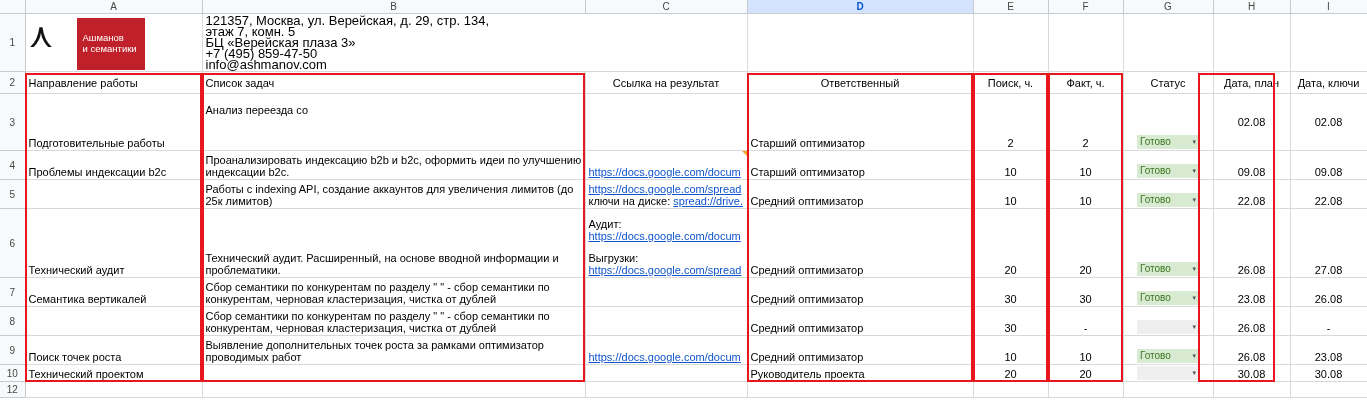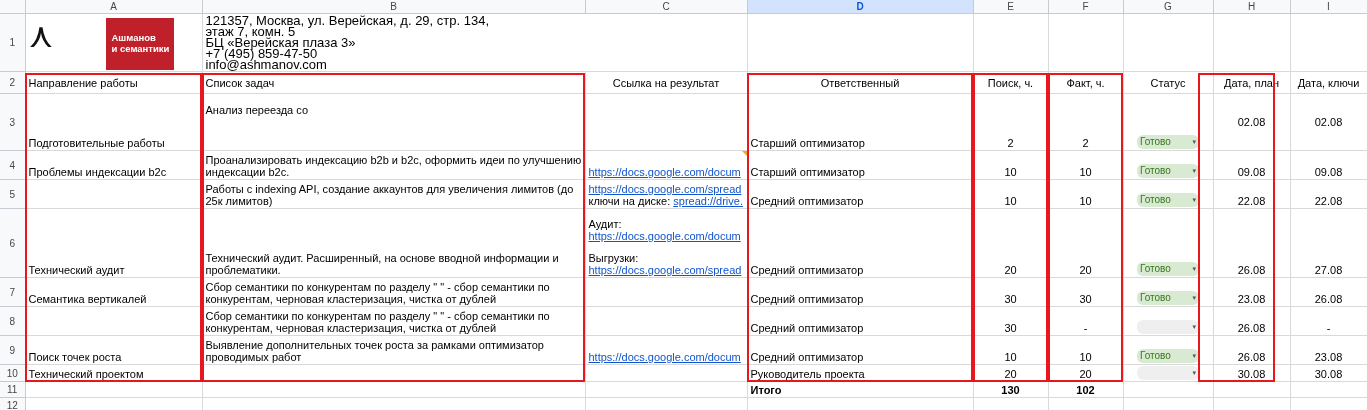--- a/index.html
+++ b/index.html
@@ -58,27 +58,27 @@
   .logo{
     width:48px;height:52px;background:#ffffff;display:inline-block;vertical-align:middle;
     position:relative;
   }
   .logomark{
     font-size:34px;line-height:34px;color:#111;font-family:"DejaVu Sans",sans-serif;
   }
   .logored{
     display:inline-block;vertical-align:middle;background:#c0202a;color:#fff;
     width:68px;height:52px;font-size:9.5px;line-height:11px;
-    padding:14px 4px 0 6px;box-sizing:border-box;font-weight:bold;margin-left:29px;
+    padding:14px 4px 0 6px;box-sizing:border-box;font-weight:normal;
   }
   .addr{font-size:13px;line-height:11px;color:#000;}
   .statuswrap{position:relative;display:flex;align-items:center;justify-content:center;gap:2px;}
   .chip{
     display:flex;align-items:center;justify-content:space-between;
-    width:62px;height:14px;font-size:10px;padding:0 3px;box-sizing:border-box;border-radius:6px;
+    width:62px;height:14px;font-size:10px;padding:0 3px;box-sizing:border-box;
   }
   .chip.green{background:#d9ead3;color:#38761d;}
   .chip.empty{background:#efefef;color:#666;}
   .caret{font-size:7px;color:#555;}
   .note-tri{
     position:absolute;right:0;top:0;width:0;height:0;
     border-top:5px solid #f5a623;border-left:5px solid transparent;
   }
 </style>
 </head>
@@ -316,32 +316,20 @@
         <span class="chip empty">
           <span></span>
           <span class="caret">▾</span>
         </span>
       </div>
     </td>
     <td class="cell ctr vmid">30.08</td>
     <td class="cell ctr vmid">30.08</td>
   </tr>
 
-  <tr style="height:16px">
-    <td class="rn">11</td>
-    <td class="cell"></td>
-    <td class="cell"></td>
-    <td class="cell"></td>
-    <td class="cell bold vmid">Итого</td>
-    <td class="cell ctr bold vmid">130</td>
-    <td class="cell ctr bold vmid">102</td>
-    <td class="cell"></td>
-    <td class="cell"></td>
-    <td class="cell"></td>
-  </tr>
 
   <tr style="height:16px">
     <td class="rn">12</td>
     <td class="cell"></td>
     <td class="cell"></td>
     <td class="cell"></td>
     <td class="cell"></td>
     <td class="cell"></td>
     <td class="cell"></td>
     <td class="cell"></td>

